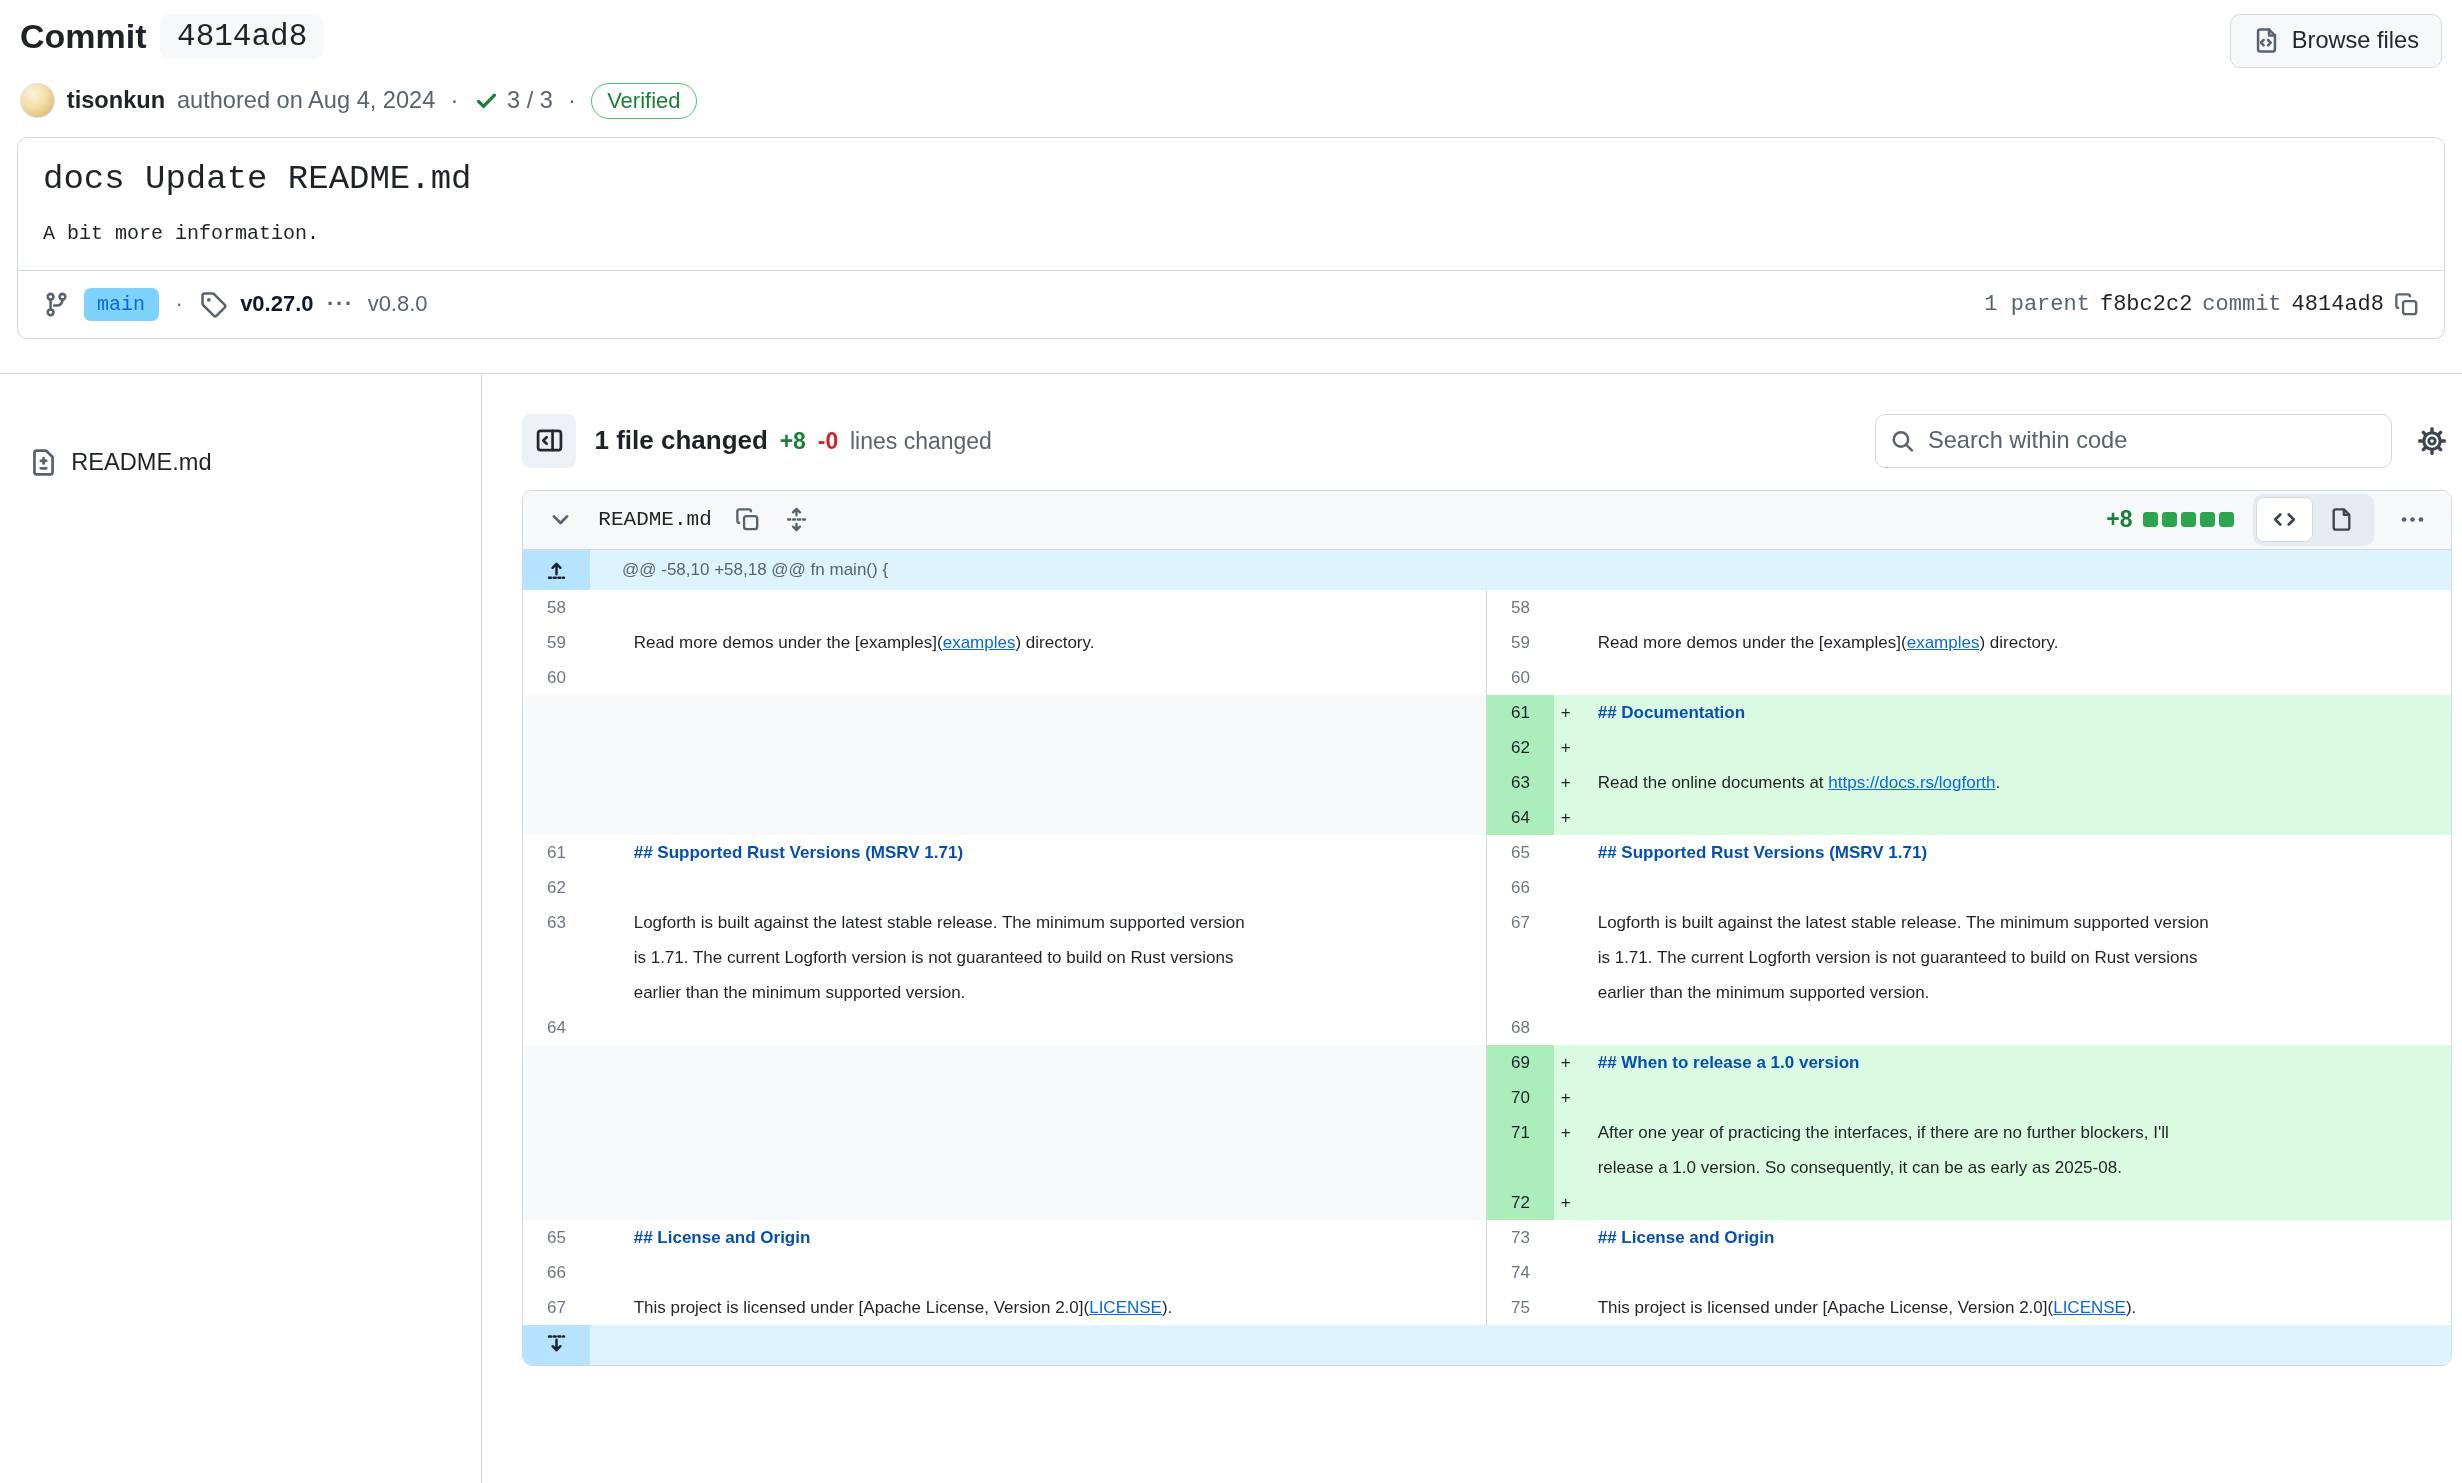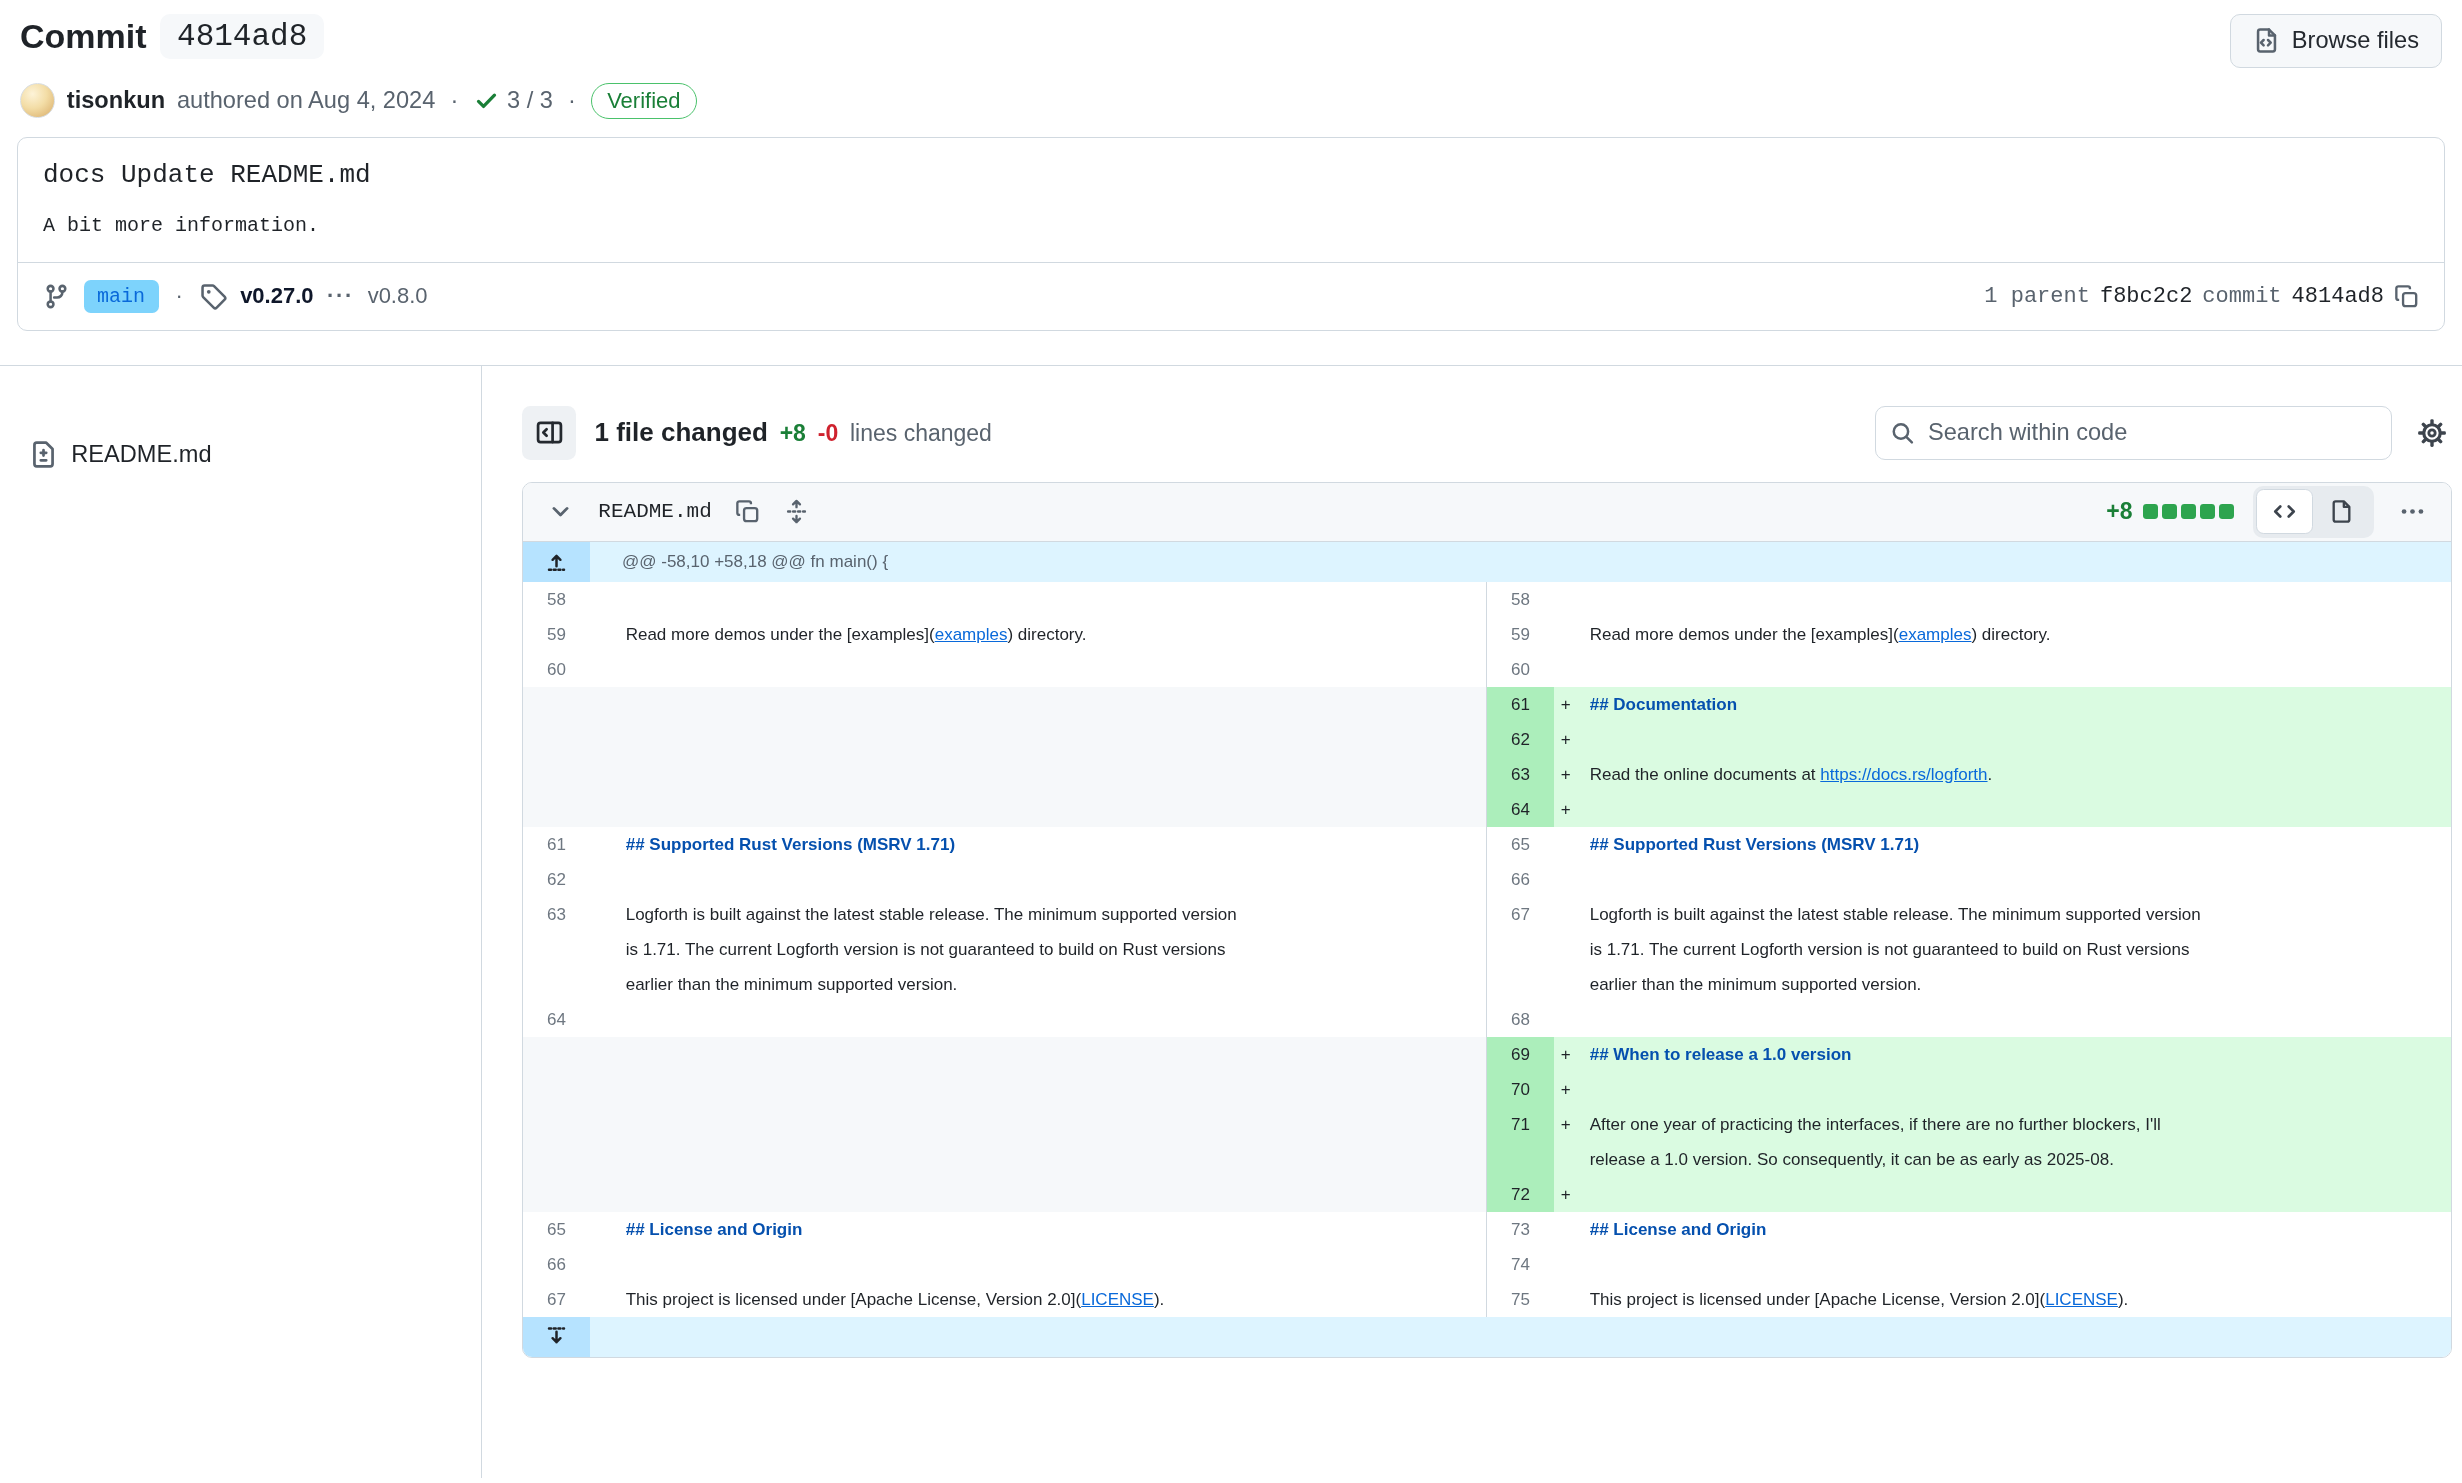--- a/index.html
+++ b/index.html
@@ -38,21 +38,21 @@
   .middot { color:#59636e; padding:0 3.4px; }
   .checks { display:inline-flex; align-items:center; gap:8.4px; color:#59636e; }
   .verified {
     color:#1a7f37; border:1.7px solid #4ac26b; border-radius:841px;
     font-size:22px; padding:4.2px 15px; background:#fff;
   }
 
   
   .commit-box { margin: 18.5px 17px 0 17px; border:1.7px solid #d1d9e0; border-radius:10px; }
   .commit-msg { padding: 22px 25px 25px 25px; }
-  .msg-title { font-family:"Liberation Mono","DejaVu Sans Mono",monospace; font-size:26px; color:#1f2328; }
+  .msg-title { font-family:"Liberation Mono","DejaVu Sans Mono",monospace; font-size:34px; color:#1f2328; }
   .msg-body  { font-family:"Liberation Mono","DejaVu Sans Mono",monospace; font-size:20px; color:#1f2328; margin-top:23.6px; }
   .branch-row {
     border-top:1.7px solid #d1d9e0; padding: 17px 25px; display:flex; align-items:center; gap:13.5px;
     font-size:22px;
   }
   .branch-pill {
     font-family:"Liberation Mono","DejaVu Sans Mono",monospace; font-size:20px;
     color:#0969da; background:#7dd3fc; border-radius:6.7px; padding:5px 13.5px;
   }
   .tag-primary { font-weight:600; color:#0f172a; }
@@ -115,21 +115,21 @@
   .seg-btn { width:57px; height:45px; border-radius:7.6px; display:flex; align-items:center; justify-content:center; color:#3d444d; }
   .seg-btn.sel { background:#ffffff; border:1.7px solid #d1d9e0; }
   .kebab-btn { color:#59636e; padding:6.7px; }
 
   
   .diff-table { font-family:Liberation Sans, sans-serif; font-size:17px; line-height:35px; color:#1f2328; }
   .drow { display:flex; align-items:stretch; }
   .half { width:50%; display:flex; min-width:0; }
   .half.left { border-right:1.7px solid #d1d9e0; }
   .gut { width:67px; flex:none; text-align:center; color:#6e7781; cursor:pointer; user-select:none; }
-  .code { flex:1; display:flex; padding-left:6.7px; min-width:0; }
+  .code { flex:1; display:flex; padding-left:6.7px; min-width:0;gap:8px; }
   .marker { width:29px; flex:none; color:#1f2328; }
   .ctext { max-width:65ch; min-height:35px; white-space:pre-wrap; word-break:break-word; }
   .clink { color:#0969da; text-decoration:underline; cursor:pointer; }
   .chead { color:#0550ae; font-weight:700; }
   .addg { background:#aceebb; color:#1f2328; }
   .addc { background:#dafbe1; }
   .fillcell { flex:1; background:#f6f8fa; }
   .hgut { width:67px; flex:none; background:#b6e3ff; display:flex; align-items:center; justify-content:center; color:#1f2328; cursor:pointer; }
   .htext { flex:1; background:#ddf4ff; color:#59636e; padding-left:32px; line-height:40px; min-height:40px; }
 </style>

